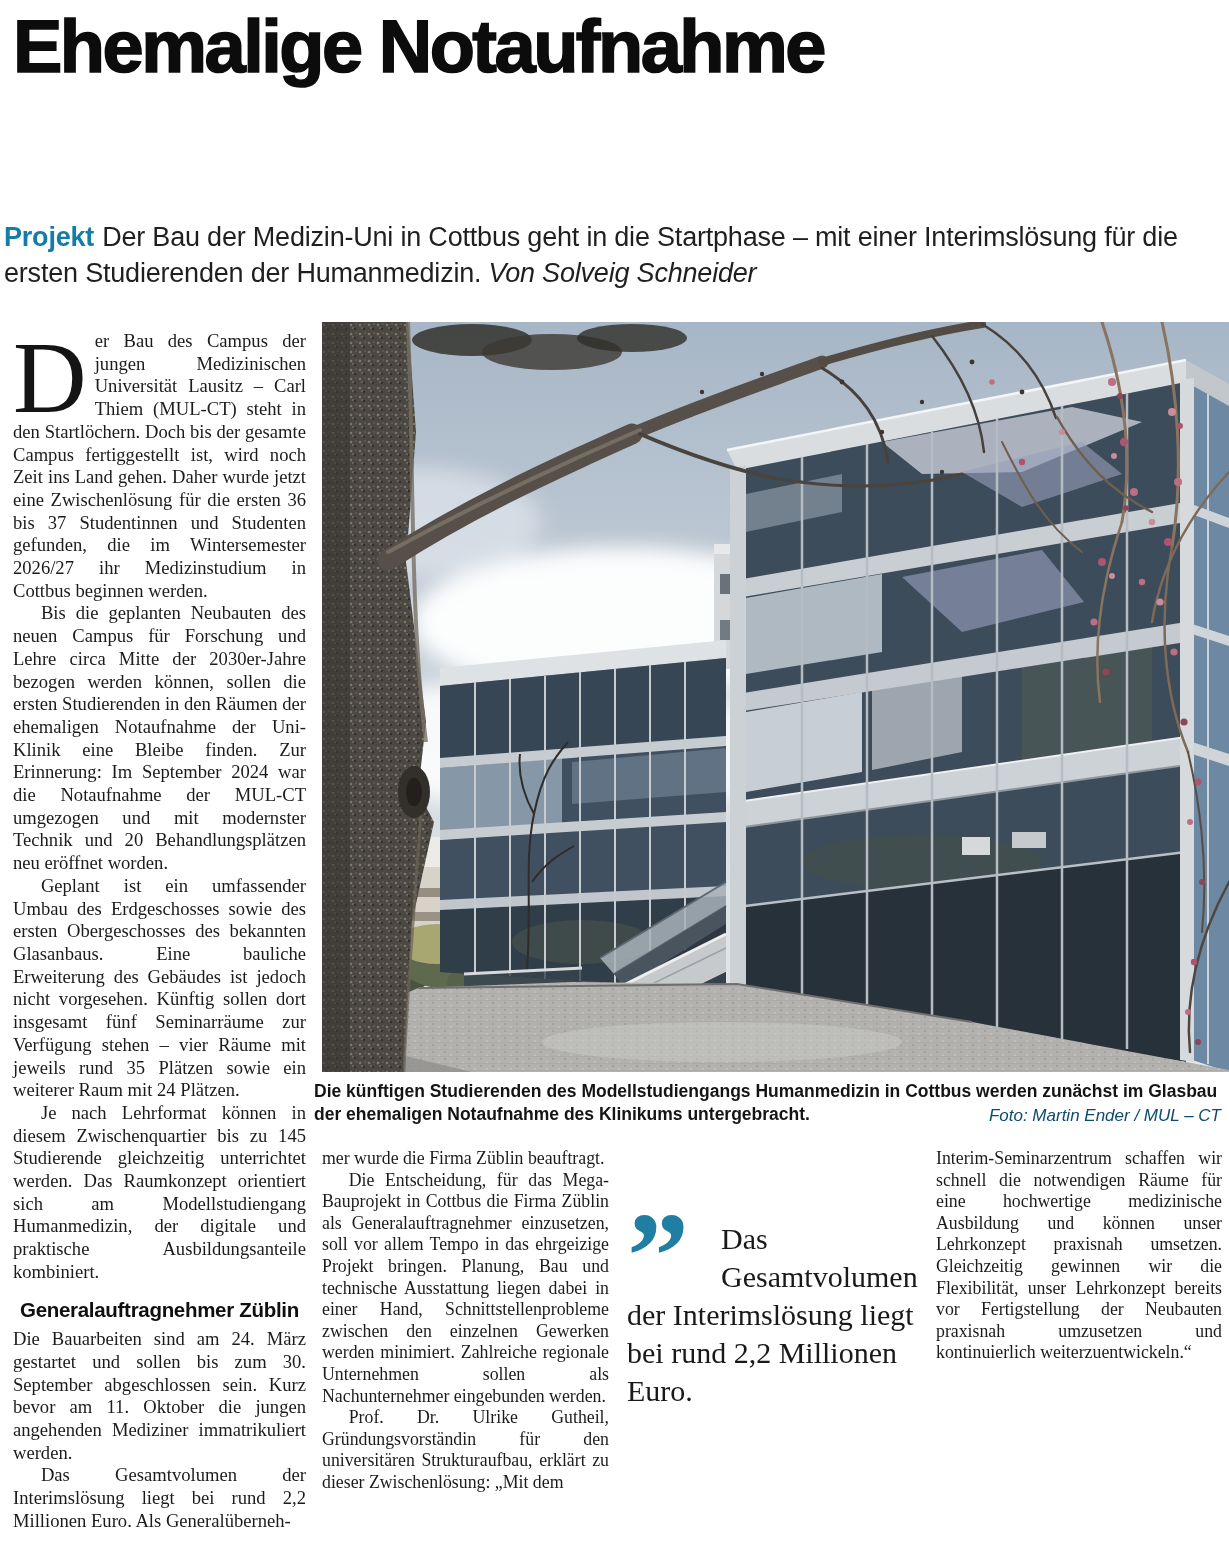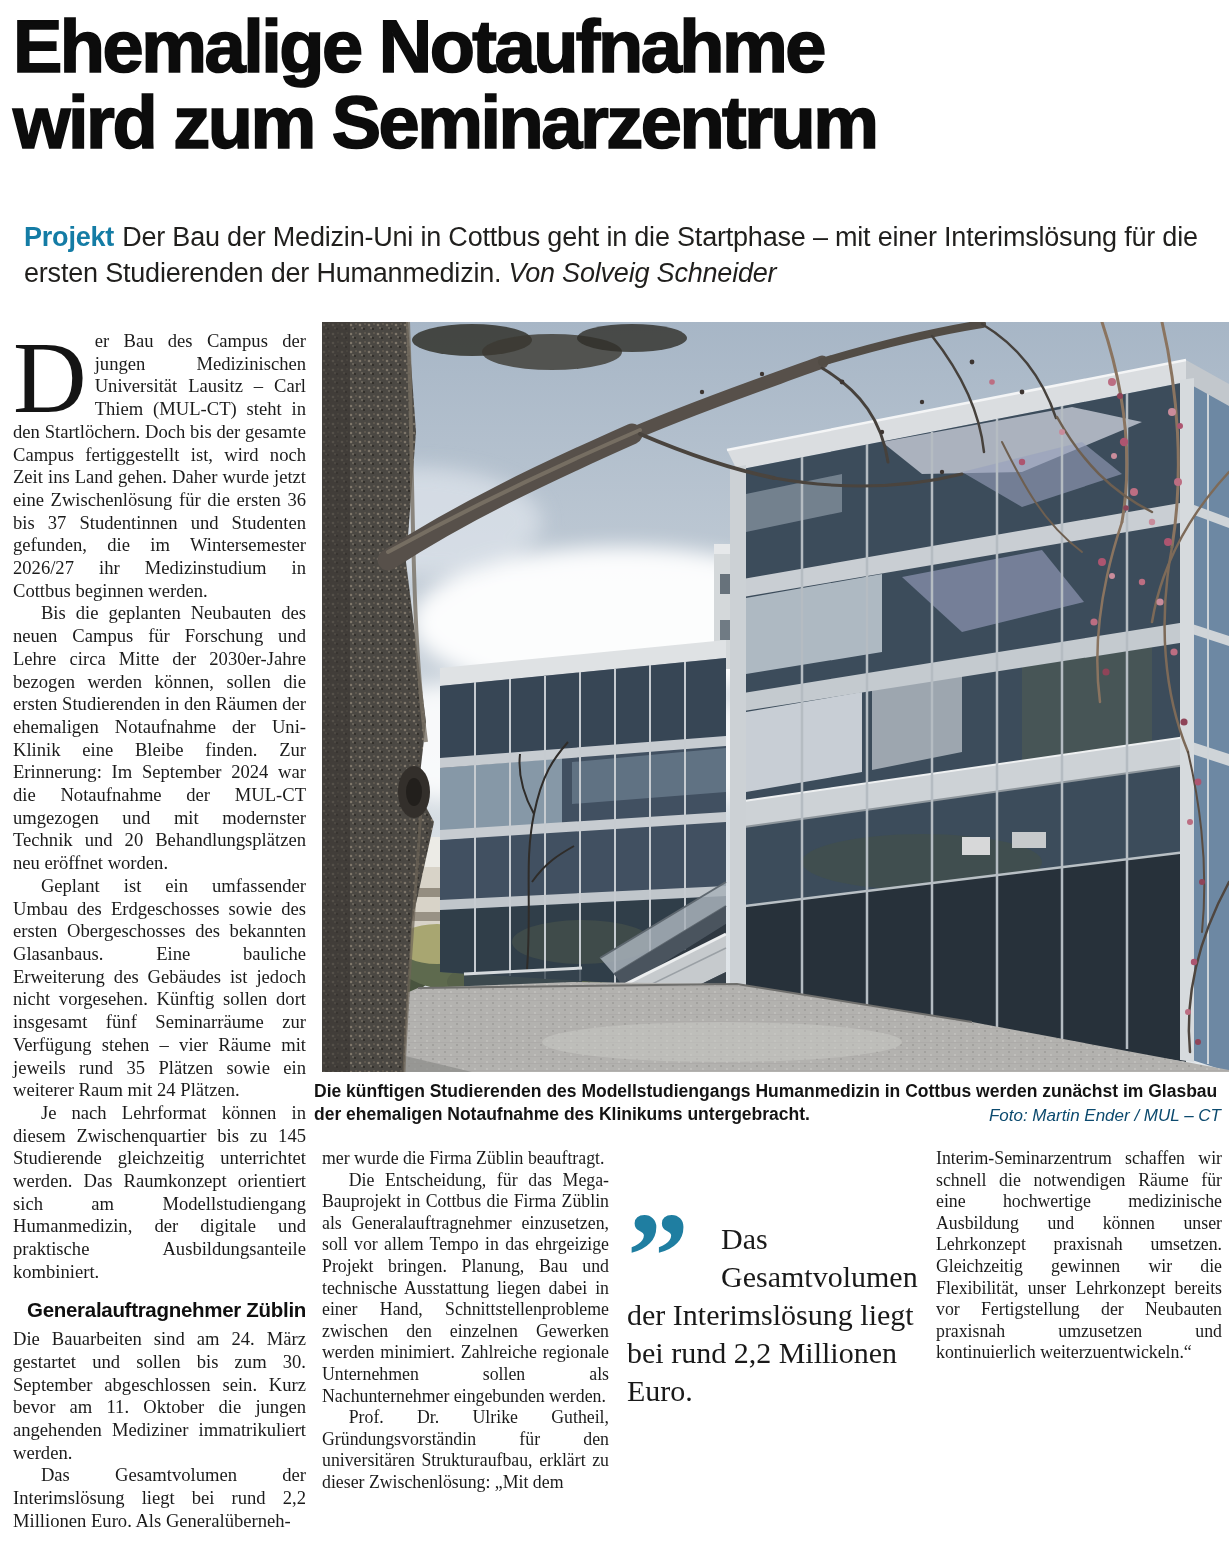--- a/index.html
+++ b/index.html
@@ -9,40 +9,40 @@
     font-family:"Liberation Serif", serif;
   }
   .hl{display:block;}
   h1.headline{
     position:absolute;left:12px;top:8px;margin:1px;width:1200px;
     font-family:"Liberation Sans", sans-serif;
     font-weight:700;font-size:74px;line-height:1.03;letter-spacing:-2.5px;
     color:#0c0c0c;-webkit-text-stroke:1.6px #0c0c0c;
   }
   .standfirst{
-    position:absolute;left:24px;top:220px;width:1195px;margin:0;
+    position:absolute;left:4px;top:220px;width:1195px;margin:0;
     font-family:"Liberation Sans", sans-serif;
     font-size:27px;line-height:1.32;color:#201f1d;letter-spacing:-0.2px;
   }
   .kicker{color:#147ca5;font-weight:700;margin-right:8px;}
   .byline{font-style:italic;margin-left:7px;}
   .col{position:absolute;text-align:justify;hyphens:auto;-webkit-hyphens:auto;}
   .col p{margin:0;}
   .col p.indent{text-indent:1.5em;}
   .col-left{left:13px;top:330px;width:293px;font-size:18.6px;line-height:22.7px;}
   .col-middle{left:322px;top:1148px;width:287px;font-size:17.8px;line-height:21.6px;}
   .col-right{left:936px;top:1148px;width:286px;font-size:17.8px;line-height:21.6px;}
   .dropcap{
     float:left;font-size:102px;line-height:0.78;
     padding:8px 8px 0 0;color:#141414;
   }
   .subhead{
     font-family:"Liberation Sans", sans-serif;font-weight:700;
     font-size:20.5px;letter-spacing:-0.3px;color:#0f0f0f;
-    margin:15px 0 7px;text-align:right;
+    margin:15px 0 7px;text-align:center;
   }
   figure.photo{
     position:absolute;left:322px;top:322px;width:907px;height:750px;margin:0;
     background:#c7d0d9;overflow:hidden;
   }
   figure.photo svg{display:block;width:100%;height:100%;}
   .caption{
     position:absolute;left:314px;top:1080px;width:907px;height:48px;
     font-family:"Liberation Sans", sans-serif;font-weight:700;
     font-size:17.5px;line-height:1.32;color:#141414;
@@ -63,21 +63,20 @@
   }
   .pullquote p{margin:0;}
 </style>
 </head>
 <body>
 
 <div>
 
   <h1 class="headline">
     <span class="hl">Ehemalige Notaufnahme</span>
-    <span class="hl">wird zum Seminarzentrum</span>
   </h1>
 
   <p class="standfirst"><span class="kicker">Projekt</span><span>Der Bau der Medizin-Uni in Cottbus geht in die Startphase – mit einer Interimslösung für die ersten Studierenden der Humanmedizin.</span><em class="byline">Von Solveig Schneider</em></p>
 
   <div class="col col-left">
     <p class="para"><span class="dropcap">D</span><span>er Bau des Campus der jungen Medizinischen Universität Lausitz – Carl Thiem (MUL-CT) steht in den Startlöchern. Doch bis der gesamte Campus fertiggestellt ist, wird noch Zeit ins Land gehen. Daher wurde jetzt eine Zwischenlösung für die ersten 36 bis 37 Studentinnen und Studenten gefunden, die im Wintersemester 2026/27 ihr Medizinstudium in Cottbus beginnen werden.</span></p>
     <p class="para indent">Bis die geplanten Neubauten des neuen Campus für Forschung und Lehre circa Mitte der 2030er-Jahre bezogen werden können, sollen die ersten Studierenden in den Räumen der ehemaligen Notaufnahme der Uni-Klinik eine Bleibe finden. Zur Erinnerung: Im September 2024 war die Notaufnahme der MUL-CT umgezogen und mit modernster Technik und 20 Behandlungsplätzen neu eröffnet worden.</p>
     <p class="para indent">Geplant ist ein umfassender Umbau des Erdgeschosses sowie des ersten Obergeschosses des bekannten Glasanbaus. Eine bauliche Erweiterung des Gebäudes ist jedoch nicht vorgesehen. Künftig sollen dort insgesamt fünf Seminarräume zur Verfügung stehen – vier Räume mit jeweils rund 35 Plätzen sowie ein weiterer Raum mit 24 Plätzen.</p>
     <p class="para indent">Je nach Lehrformat können in diesem Zwischenquartier bis zu 145 Studierende gleichzeitig unterrichtet werden. Das Raumkonzept orientiert sich am Modellstudiengang Humanmedizin, der digitale und praktische Ausbildungsanteile kombiniert.</p>
     <h3 class="subhead">Generalauftragnehmer Züblin</h3>

